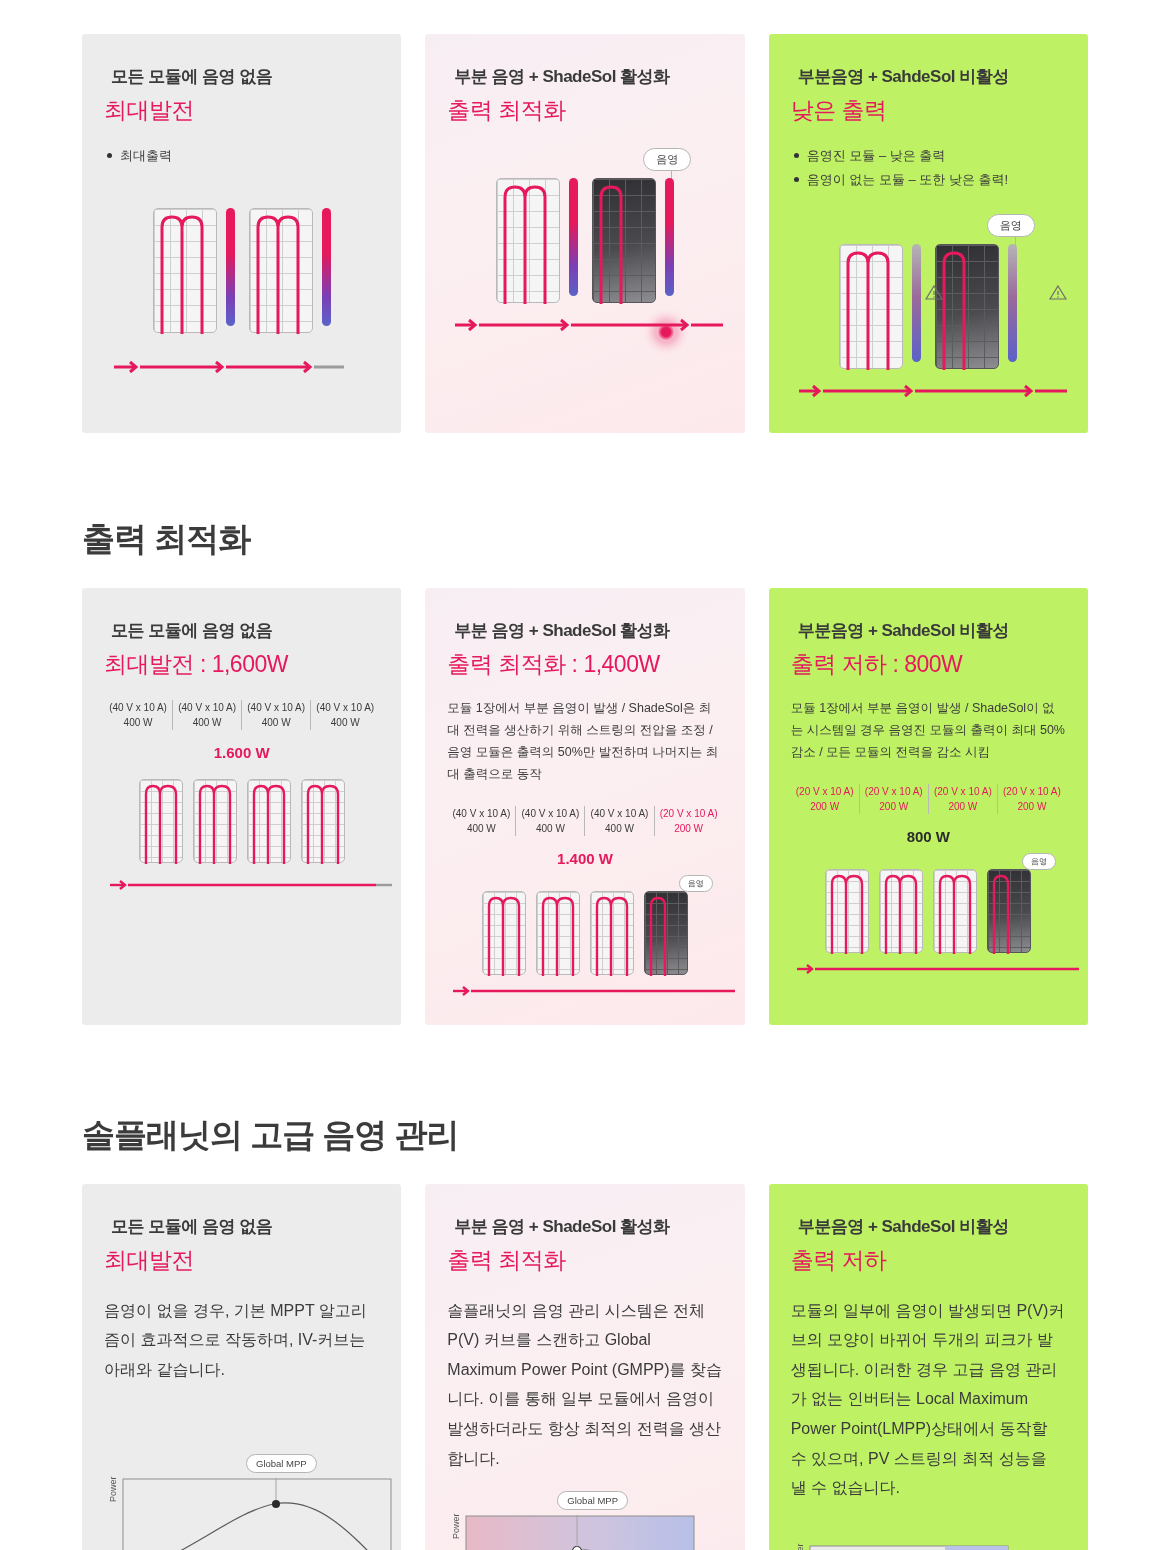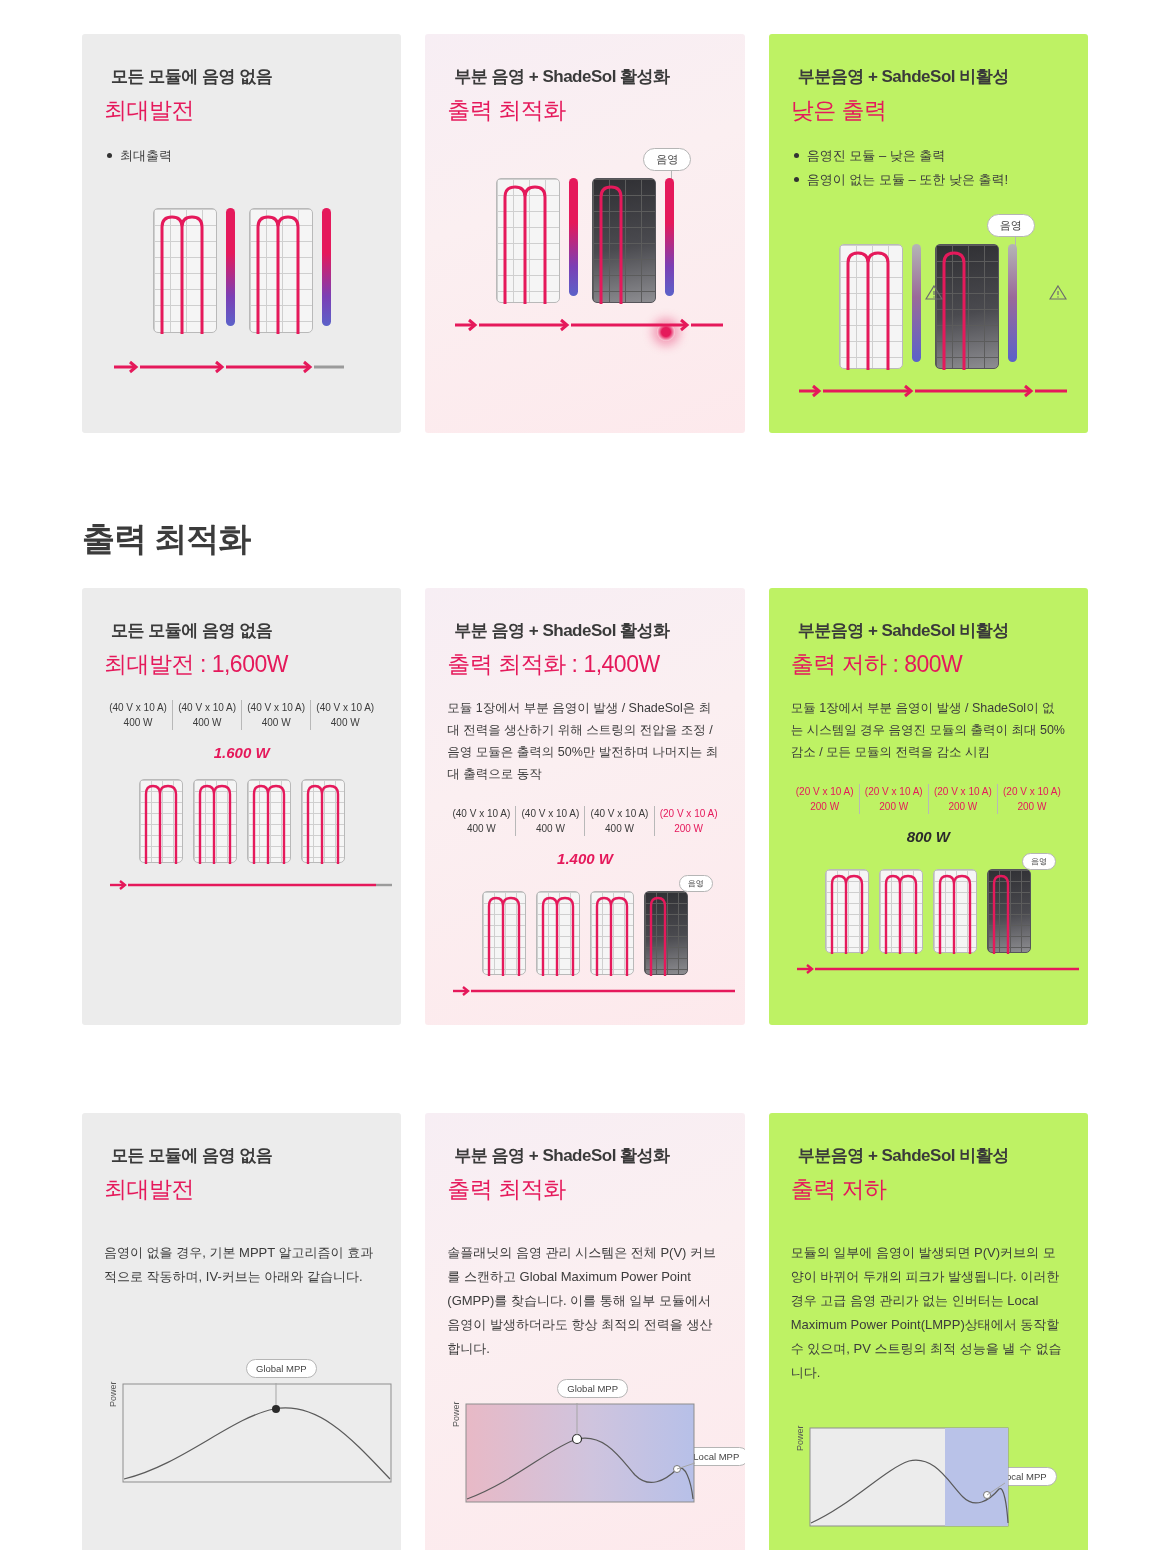--- a/index.html
+++ b/index.html
@@ -178,28 +178,27 @@
     padding: 0 2px;
   }
   .val:last-child { border-right: none; }
   .val.red { color: #e5195b; }
   .total {
     text-align: center;
     font-size: 15px;
     font-weight: bold;
     margin-top: 14px;
     color: #e5195b;
-    font-style: italic;
   }
   .total.dark { color: #2b2b2b; }
 
   
   .para {
-    margin-top: 36px;
-    font-size: 13px;
+    margin-top: 20px;
+    font-size: 16px;
     line-height: 1.85;
     color: #3b3b3b;
   }
   .chart-wrap {
     margin-top: 30px;
     position: relative;
     height: 140px;
   }
   .axis-y-label {
     position: absolute;
@@ -546,20 +545,21 @@
             <path d="M16 8 L21 12 L16 16" stroke="#e5195b" stroke-width="2.4" fill="none"></path>
             <path d="M24 12 L288 12" stroke="#e5195b" stroke-width="2.4" fill="none"></path>
           </svg>
         </div>
       </div>
 
     </div>
   </div>
 
   <div class="section s3">
+    <div class="section-title">솔플래닛의 고급 음영 관리</div>
     <div class="cards">
 
       <div class="card gray" style="padding-bottom:14px;">
         <h3>모든 모듈에 음영 없음</h3>
         <h4>최대발전</h4>
         <div class="para">음영이 없을 경우, 기본 MPPT  알고리즘이 효과적으로 작동하며, IV-커브는 아래와 같습니다.</div>
         <div class="chart-wrap" style="margin-top:74px;">
           <div class="pill" style="left:142px;top:-4px;">Global MPP</div>
           <div class="axis-y-label">Power</div>
           <svg style="position:absolute;left:18px;top:20px;" width="270" height="100" viewBox="0 0 270 100">

